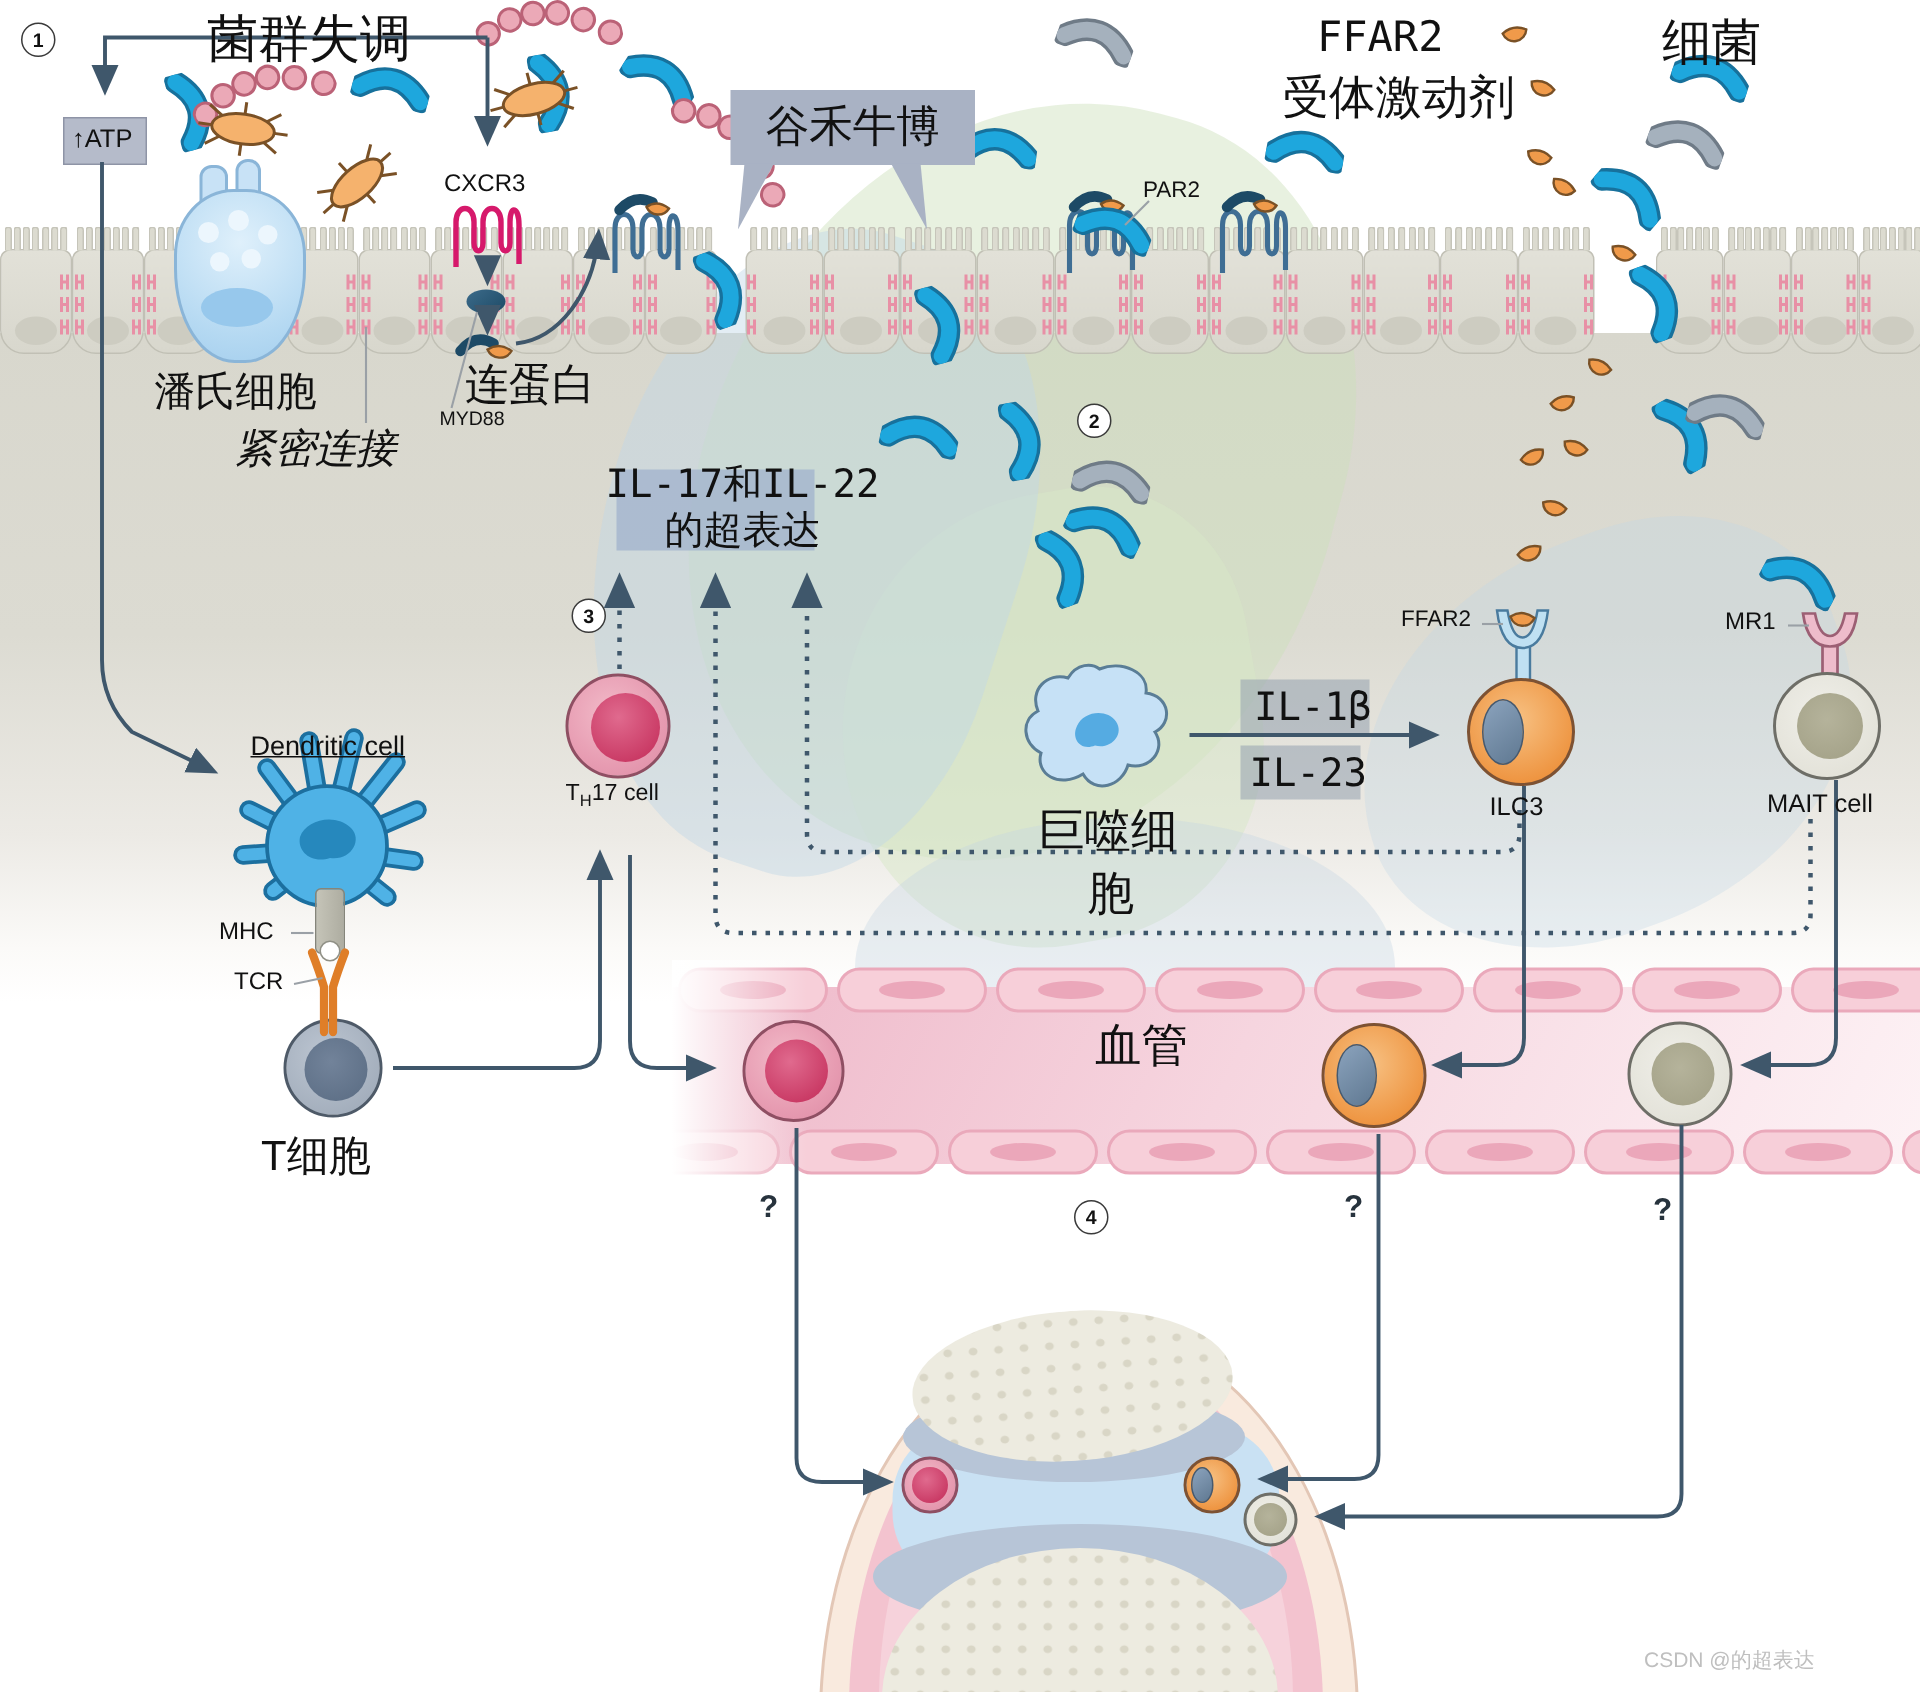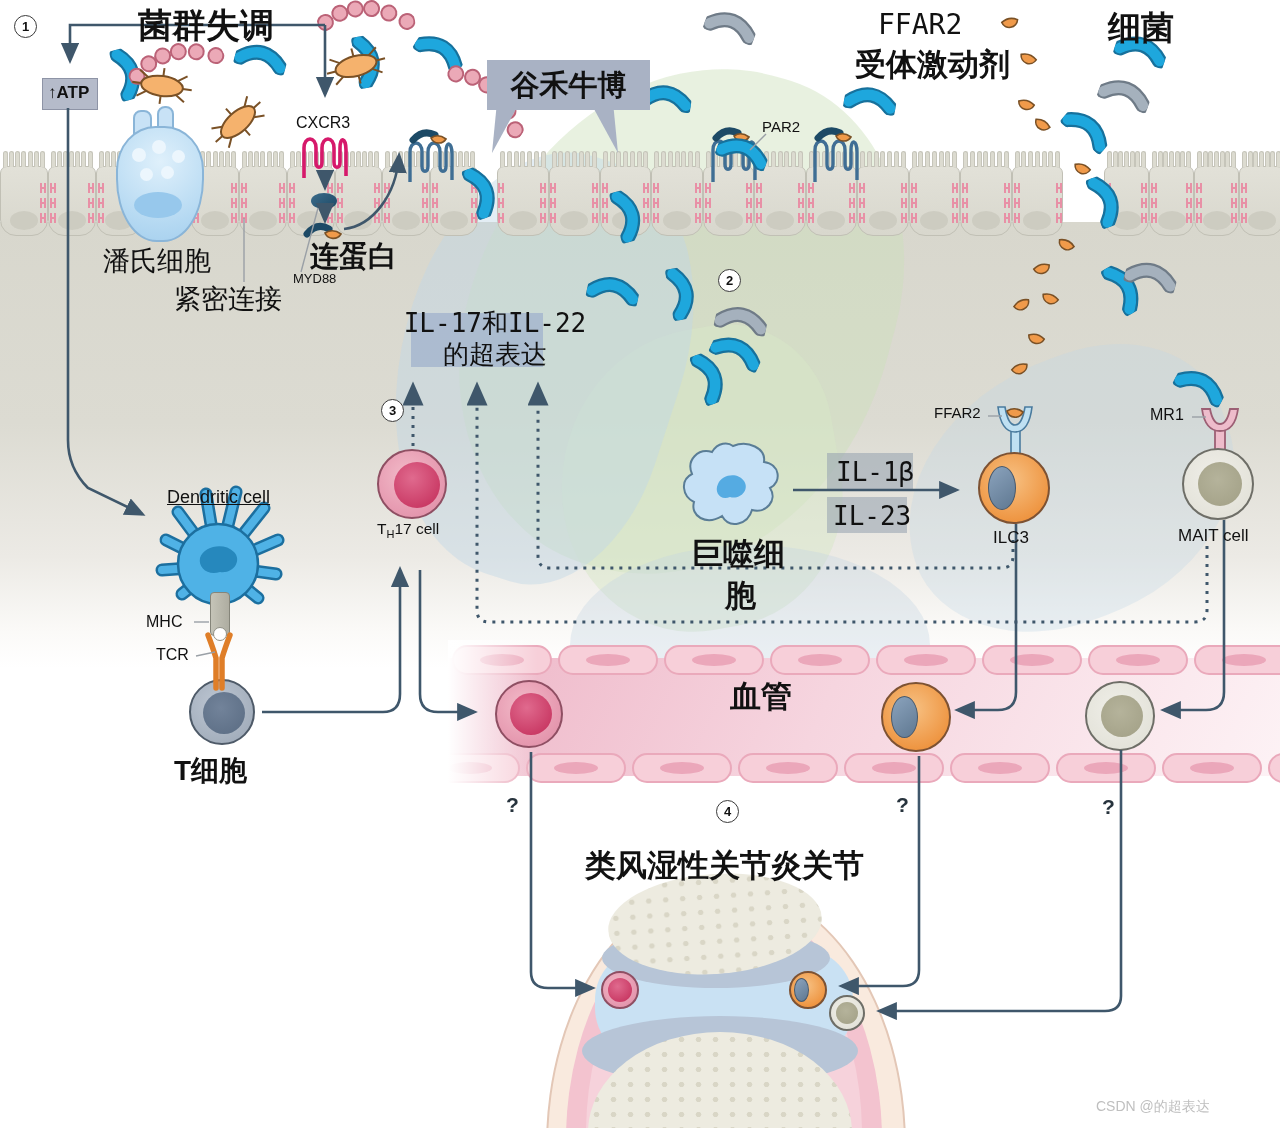--- a/index.html
+++ b/index.html
@@ -42,21 +42,21 @@
   .pinkc{background:radial-gradient(circle at 42% 38%,#f2bbc9 0%,#e79cb2 60%,#dd8ba4 100%);border:2px solid #8f4f63;}
   .pinkn{background:radial-gradient(circle at 40% 35%,#e06a8e,#c22a57);}
   .orc{background:radial-gradient(circle at 45% 38%,#f7c183,#ee9440 75%);border:2px solid #7d5233;}
   .orn{background:linear-gradient(140deg,#8ba3bd,#5f7891);border:1px solid #46596e;border-radius:50%;}
   .grc{background:radial-gradient(circle at 45% 40%,#f0efe9,#e4e3da 70%);border:2px solid #6e6e67;}
   .grn{background:radial-gradient(circle at 45% 40%,#b5b39b,#a19f85);}
   .tc{background:radial-gradient(circle at 42% 38%,#bdc6d2,#a3aebc 75%);border:2px solid #4e5a68;}
   .tn{background:radial-gradient(circle at 42% 38%,#72839a,#596b82);}
   
   .lbl{position:absolute;z-index:50;white-space:nowrap;}
-  .b{font-weight:700;}
+  .b{font-weight:400;}
   .mono{font-family:"DejaVu Sans Mono","Liberation Mono",monospace;}
   .step{position:absolute;z-index:50;width:21px;height:21px;border:1.6px solid #3a3a3a;border-radius:50%;
         background:#fff;text-align:center;line-height:21px;font-size:13px;font-weight:700;}
   .box{position:absolute;z-index:12;}
   .q{position:absolute;z-index:50;font-weight:700;font-size:21px;color:#27333d;}
   #wm-center{left:360px;top:694px;z-index:40;font-size:148px;font-weight:700;letter-spacing:8px;
      color:rgba(255,255,255,0.5);-webkit-text-stroke:2px rgba(185,185,185,0.45);line-height:1;}
   #wm-csdn{left:1096px;top:1098px;z-index:50;font-size:14px;color:#bfbfbf;}
   #arrows{left:0;top:0;width:1280px;height:1128px;z-index:30;pointer-events:none;}
   #bact{left:0;top:0;z-index:10;}
@@ -1242,21 +1242,21 @@
   <div class="box" style="left:42px;top:78px;width:54px;height:30px;background:#b5bbca;border:1.5px solid #8e94a6;z-index:12;"></div>
 
   <span class="step" style="left:14px;top:15px;">1</span>
   <span class="step" style="left:718px;top:269px;">2</span>
   <span class="step" style="left:381px;top:399px;">3</span>
   <span class="step" style="left:716px;top:800px;">4</span>
 
   <div class="lbl b" style="left:138px;top:3px;font-size:34px;">菌群失调</div>
   <div class="lbl b" style="left:48px;top:83px;font-size:17px;z-index:13;">↑ATP</div>
   <div class="lbl" style="left:103px;top:243px;font-size:27px;">潘氏细胞</div>
-  <div class="lbl" style="left:174px;top:281px;font-size:27px;">紧密连接</div>
+  <div class="lbl" style="left:156px;top:281px;font-size:27px;font-style:italic;">紧密连接</div>
   <div class="lbl" style="left:296px;top:114px;font-size:16px;">CXCR3</div>
   <div class="lbl b" style="left:310px;top:237px;font-size:29px;">连蛋白</div>
   <div class="lbl" style="left:293px;top:271px;font-size:13px;">MYD88</div>
   <div class="lbl b" style="left:487px;top:60px;width:163px;height:50px;font-size:29px;text-align:center;line-height:50px;z-index:13;">谷禾牛博</div>
   <div class="lbl" style="left:762px;top:118px;font-size:15px;text-align:right;">PAR2</div>
   <div class="lbl mono" style="left:878px;top:8px;font-size:28px;">FFAR2</div>
   <div class="lbl b" style="left:855px;top:44px;font-size:31px;">受体激动剂</div>
   <div class="lbl b" style="left:1108px;top:6px;font-size:33px;">细菌</div>
   <div class="lbl mono" style="left:375px;top:308px;width:240px;font-size:26px;line-height:31px;text-align:center;white-space:normal;z-index:13;">
     <span>IL-17和IL-22</span><br>
@@ -1271,19 +1271,18 @@
   <div class="lbl b" style="left:174px;top:752px;font-size:28px;">T细胞</div>
   <div class="lbl b" style="left:692px;top:533px;font-size:31px;">巨噬细</div>
   <div class="lbl b" style="left:725px;top:575px;font-size:31px;">胞</div>
   <div class="lbl mono" style="left:836px;top:457px;font-size:26px;z-index:13;">IL-1β</div>
   <div class="lbl mono" style="left:833px;top:501px;font-size:26px;z-index:13;">IL-23</div>
   <div class="lbl" style="left:993px;top:528px;font-size:17px;">ILC3</div>
   <div class="lbl" style="left:934px;top:404px;font-size:15px;">FFAR2</div>
   <div class="lbl" style="left:1150px;top:406px;font-size:16px;">MR1</div>
   <div class="lbl" style="left:1178px;top:526px;font-size:17px;">MAIT cell</div>
   <div class="lbl b" style="left:730px;top:676px;font-size:31px;">血管</div>
-  <div class="lbl b" style="left:585px;top:845px;font-size:31px;z-index:45;">类风湿性关节炎关节</div>
   <div class="q" style="left:506px;top:793px;">?</div>
   <div class="q" style="left:896px;top:793px;">?</div>
   <div class="q" style="left:1102px;top:795px;">?</div>
 
   <div class="lbl" id="wm-csdn">CSDN @的超表达</div>
 </div>
 
 </body></html>

